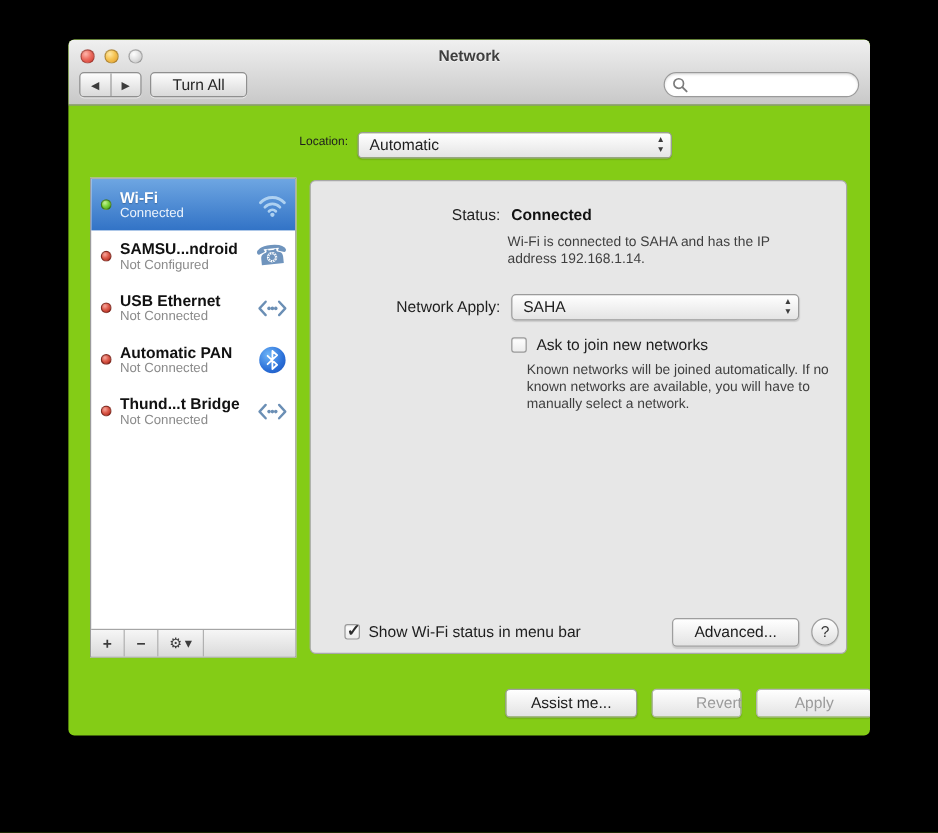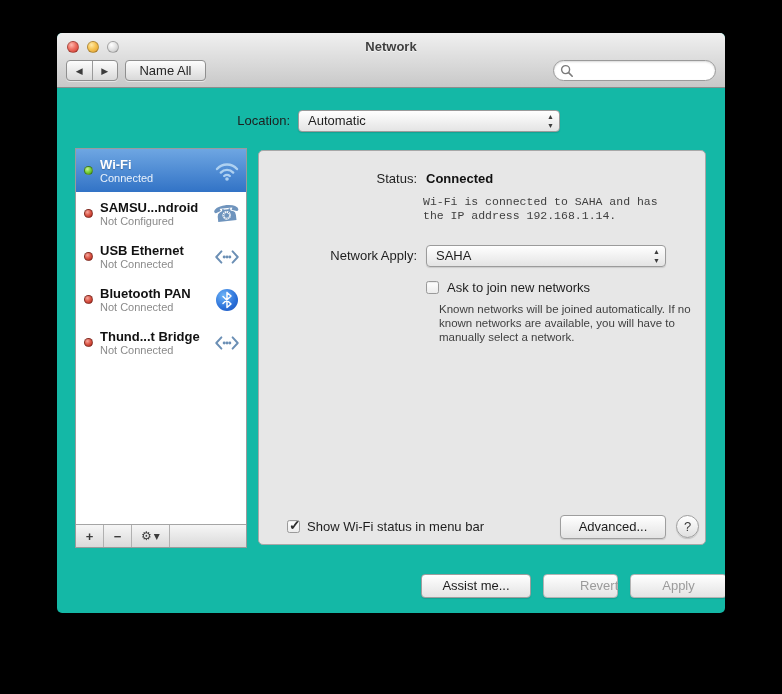--- a/index.html
+++ b/index.html
@@ -5,21 +5,21 @@
   * { margin:0; padding:0; box-sizing:border-box; }
   html,body { width:782px; height:694px; }
   body {
     background:#000;
     font-family:"Liberation Sans", sans-serif;
     position:relative;
     overflow:hidden;
   }
   #window {
     position:absolute; left:57px; top:33px; width:668px; height:580px;
-    background:#14b8a6; border-radius:5px; overflow:hidden;
+    background:#84cc16; border-radius:5px; overflow:hidden;
     box-shadow:0 22px 55px rgba(0,0,0,.95), 0 0 0 1px rgba(0,0,0,.55);
   }
   
   .header {
     height:55px; background:linear-gradient(#f0f0f0,#c8c8c8);
     border-bottom:1px solid #8d8d8d; position:relative;
   }
   .win-title {
     position:absolute; top:6px; left:0; width:100%; text-align:center;
     font-size:13px; font-weight:bold; color:#3f3f3f;
@@ -49,21 +49,21 @@
   .search {
     position:absolute; left:496px; top:27px; width:163px; height:21px;
     border:1px solid #9a9a9a; border-radius:11px; background:#fff;
     display:flex; align-items:center; padding-left:6px;
     box-shadow:inset 0 1px 2px rgba(0,0,0,.15);
   }
   .search input { border:none; outline:none; background:transparent; width:125px;
     font-size:12px; margin-left:4px; font-family:"Liberation Sans",sans-serif; }
   
   .loc-label { position:absolute; left:120px; top:80px; width:113px;
-    text-align:right; font-size:13px; color:#1e1e1e; }
+    text-align:right; font-size:10px; color:#1e1e1e; }
   .popup {
     position:absolute; border:1px solid #9b9b9b; border-radius:4px;
     background:linear-gradient(#ffffff,#e4e4e4);
     font-size:13px; color:#1e1e1e; line-height:20px; padding-left:9px;
     box-shadow:0 1px 1px rgba(0,0,0,.12); height:22px;
   }
   .popup .pu-arrows {
     position:absolute; right:5px; top:1px; display:flex; flex-direction:column;
     align-items:center; line-height:9px; font-size:7px; color:#3c3c3c;
   }
@@ -114,21 +114,21 @@
     font-weight:bold; color:#111; }
   .btn {
     border:1px solid #9e9e9e; border-radius:4px;
     background:linear-gradient(#ffffff,#e3e3e3);
     font-size:13px; color:#1c1c1c; text-align:center;
     box-shadow:0 1px 1px rgba(0,0,0,.12);
     font-family:"Liberation Sans",sans-serif;
   }
   #turnoff-btn { position:absolute; left:278px; top:13px; width:129px; height:24px; line-height:22px; }
   .desc { font-size:11.5px; line-height:14px; color:#3f3f3f; position:absolute; }
-  #status-desc { left:164px; top:44px; width:262px;font-family:Liberation Mono, monospace; }
+  #status-desc { left:164px; top:44px; width:262px; }
   #netname-popup { left:167px; top:94px; width:240px; }
   .checkbox {
     width:13px; height:13px; border:1px solid #9a9a9a; border-radius:2.5px;
     background:linear-gradient(#ffffff,#ececec); position:absolute;
     box-shadow:inset 0 1px 1px rgba(0,0,0,.08);
   }
   .checkbox .mark { position:absolute; left:1px; top:-4px; font-size:14px;
     font-weight:bold; color:#2e2e2e; }
   #ask-check { left:167px; top:130px; }
   #ask-label { position:absolute; left:188px; top:129px; font-size:13px; color:#1e1e1e; }
@@ -163,21 +163,21 @@
     </div>
     <div class="win-title">Network</div>
     <div class="seg">
       <div class="seg-btn">
           <span>◀</span>
         </div>
       <div class="seg-btn">
           <span>▶</span>
         </div>
     </div>
-    <div class="showall">Name All</div>
+    <div class="showall">Turn All</div>
     <div class="search">
       <svg width="14" height="14" viewBox="0 0 14 14">
         <circle cx="5.6" cy="5.6" r="4" fill="none" stroke="#7b7b7b" stroke-width="1.4"></circle>
         <line x1="8.6" y1="8.6" x2="12.2" y2="12.2" stroke="#7b7b7b" stroke-width="1.6" stroke-linecap="round"></line>
       </svg>
       <input type="text" placeholder="" style="">
     </div>
   </div>
 
   <div class="loc-label">Location:</div>
@@ -232,21 +232,21 @@
             <circle cx="12" cy="9" r="1.6" fill="#6b8fb5"></circle>
             <circle cx="15" cy="9" r="1.6" fill="#6b8fb5"></circle>
             <circle cx="18" cy="9" r="1.6" fill="#6b8fb5"></circle>
           </svg>
         </div>
       </div>
 
       <div class="svc-row">
         <div class="dot red"></div>
         <div class="svc-text">
-          <div class="svc-name">Bluetooth PAN</div>
+          <div class="svc-name">Automatic PAN</div>
           <div class="svc-status">Not Connected</div>
         </div>
         <div class="svc-icon">
           <div class="bt-badge">
             <svg width="14" height="18" viewBox="0 0 14 18">
               <path d="M7 1.5 V16.5 M7 1.5 L11 5 L3 12.5 M7 16.5 L11 13 L3 5.5" fill="none" stroke="#ffffff" stroke-width="1.5" stroke-linejoin="round" stroke-linecap="round"></path>
             </svg>
           </div>
         </div>
       </div>

